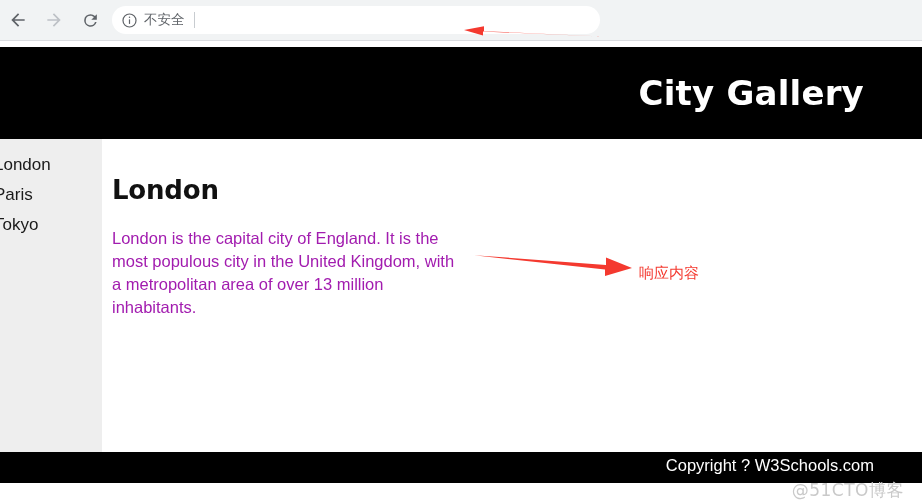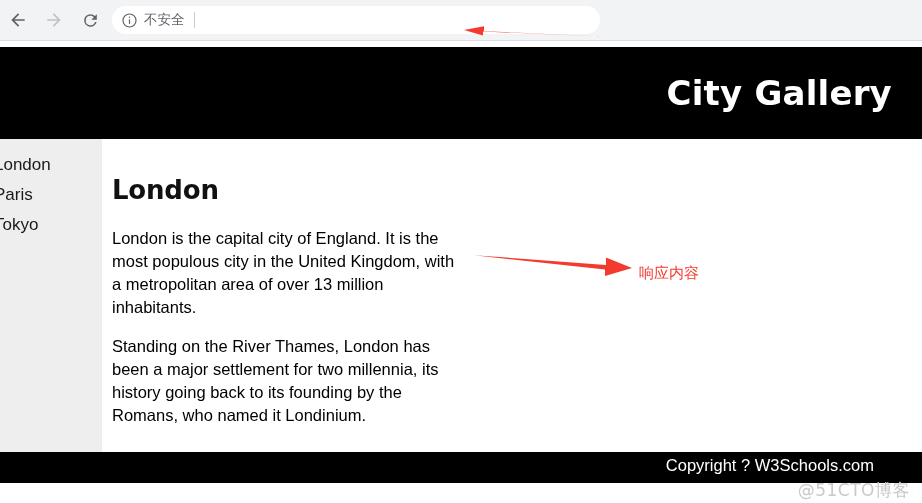--- a/index.html
+++ b/index.html
@@ -109,21 +109,21 @@
   .site-header {
     position: absolute;
     left: 0;
     top: 47px;
     width: 922px;
     height: 92px;
     background: #000000;
   }
   .site-title {
     position: absolute;
-    right: 30px;
+    right: 58px;
     top: 26px;
     color: #ffffff;
     font-size: 34px;
     font-weight: bold;
     letter-spacing: 0.2px;
     font-family: "DejaVu Sans", sans-serif;
   }
 
   
   .sidebar {
@@ -164,21 +164,21 @@
     font-weight: bold;
     color: #111111;
     font-family: "DejaVu Sans", sans-serif;
     letter-spacing: -0.2px;
   }
   .content-para {
     margin: 0 0 16px 0;
     width: 352px;
     font-size: 16.5px;
     line-height: 23px;
-    color: #000000;
+    color: #a21caf;
   }
 
   
   .arrow-content {
     position: absolute;
     left: 474px;
     top: 248px;
     width: 158px;
     height: 30px;
     pointer-events: none;
@@ -208,21 +208,21 @@
     right: 48px;
     top: 4px;
     color: #ffffff;
     font-size: 16.5px;
     white-space: nowrap;
   }
 
   
   .watermark {
     position: absolute;
-    right: 12px;
+    right: 18px;
     top: 479px;
     color: #c9c9c9;
     font-size: 17px;
     font-family: "DejaVu Sans", sans-serif;
     white-space: nowrap;
     letter-spacing: 0.5px;
   }
 </style>
 </head>
 <body>
@@ -270,21 +270,20 @@
 
 <div class="sidebar">
   <a class="nav-item" href="#">London</a>
   <a class="nav-item" href="#">Paris</a>
   <a class="nav-item" href="#">Tokyo</a>
 </div>
 
 <div class="content">
   <h1 class="content-title">London</h1>
   <p class="content-para">London is the capital city of England. It is the most populous city in the United Kingdom, with a metropolitan area of over 13 million inhabitants.</p>
-  <p class="content-para">Standing on the River Thames, London has been a major settlement for two millennia, its history going back to its founding by the Romans, who named it Londinium.</p>
 </div>
 
 <svg class="arrow-content" viewBox="0 0 158 30">
   <path d="M0 7.2 L132 17.0 L132 9.5 L158 20.0 L131 28.0 L131 21.6 Z" fill="#f4392f"></path>
 </svg>
 <div class="annot-label">响应内容</div>
 
 <div class="site-footer">
   <div class="footer-text">Copyright ? W3Schools.com</div>
 </div>

